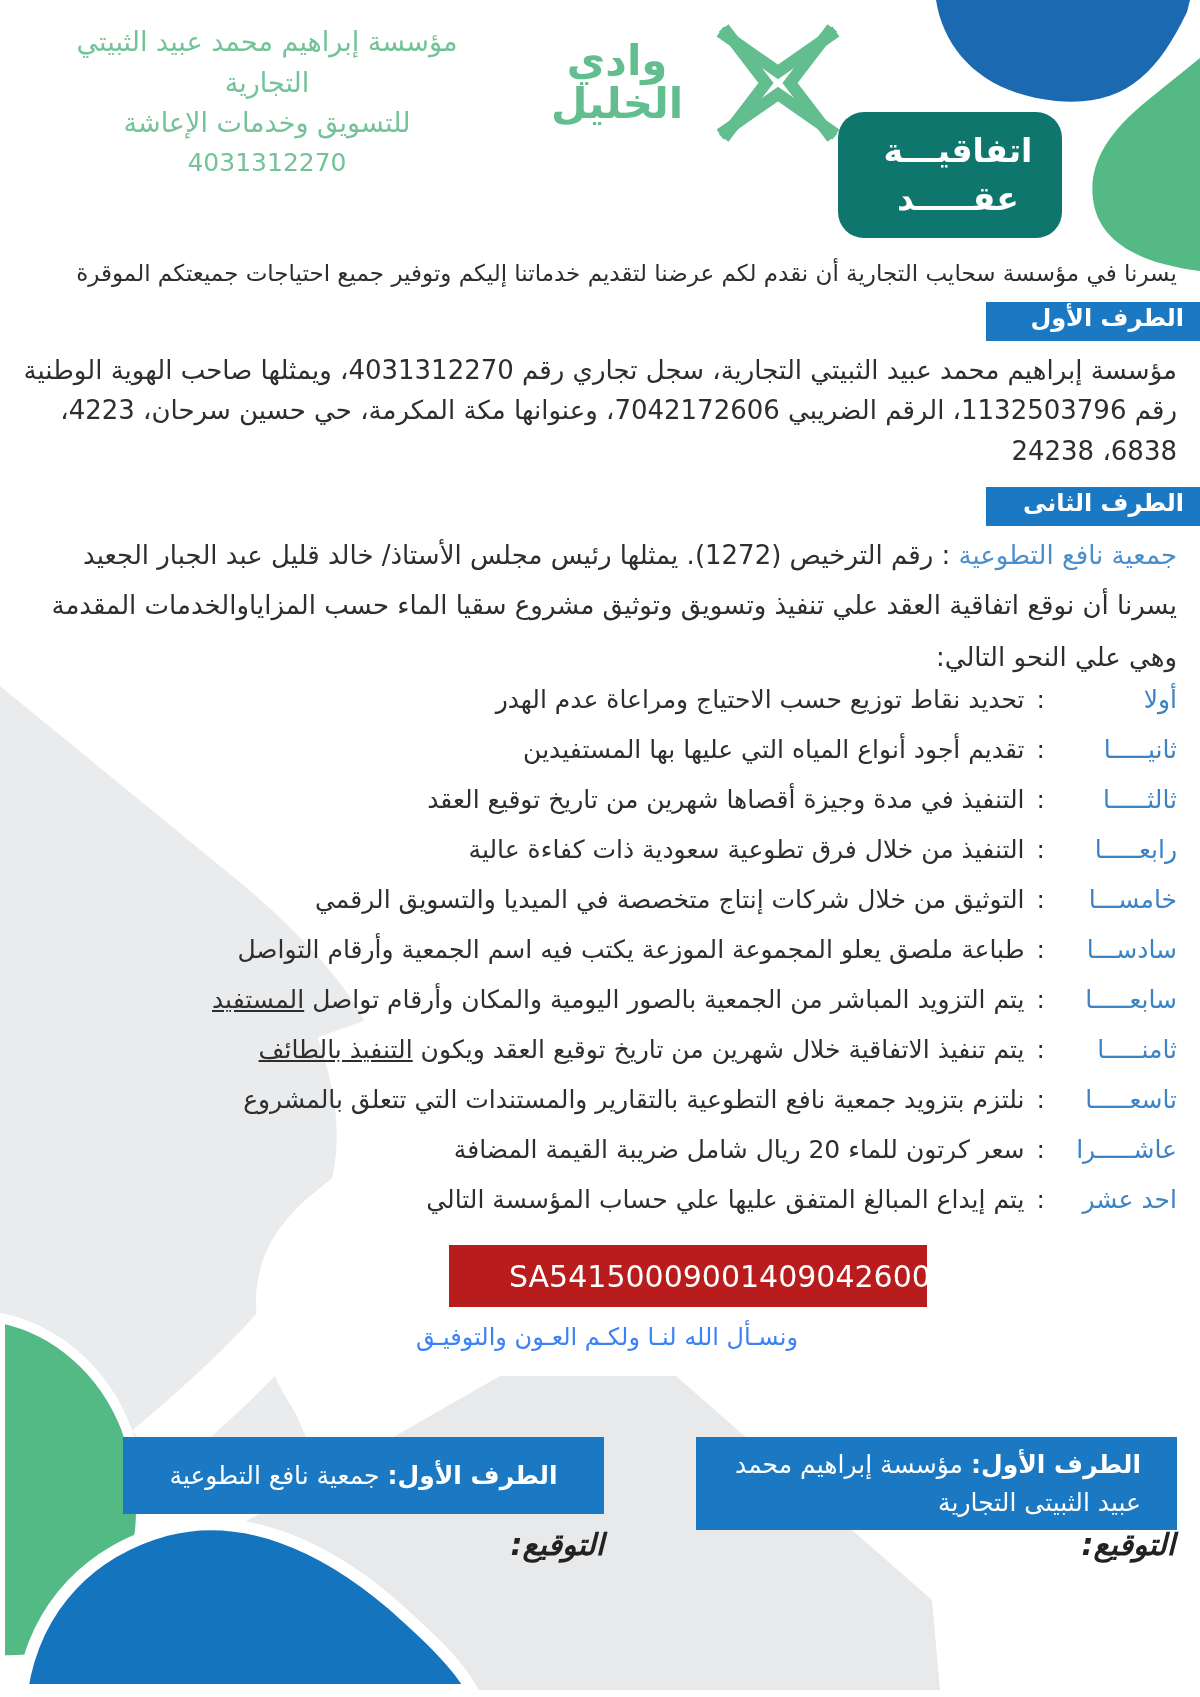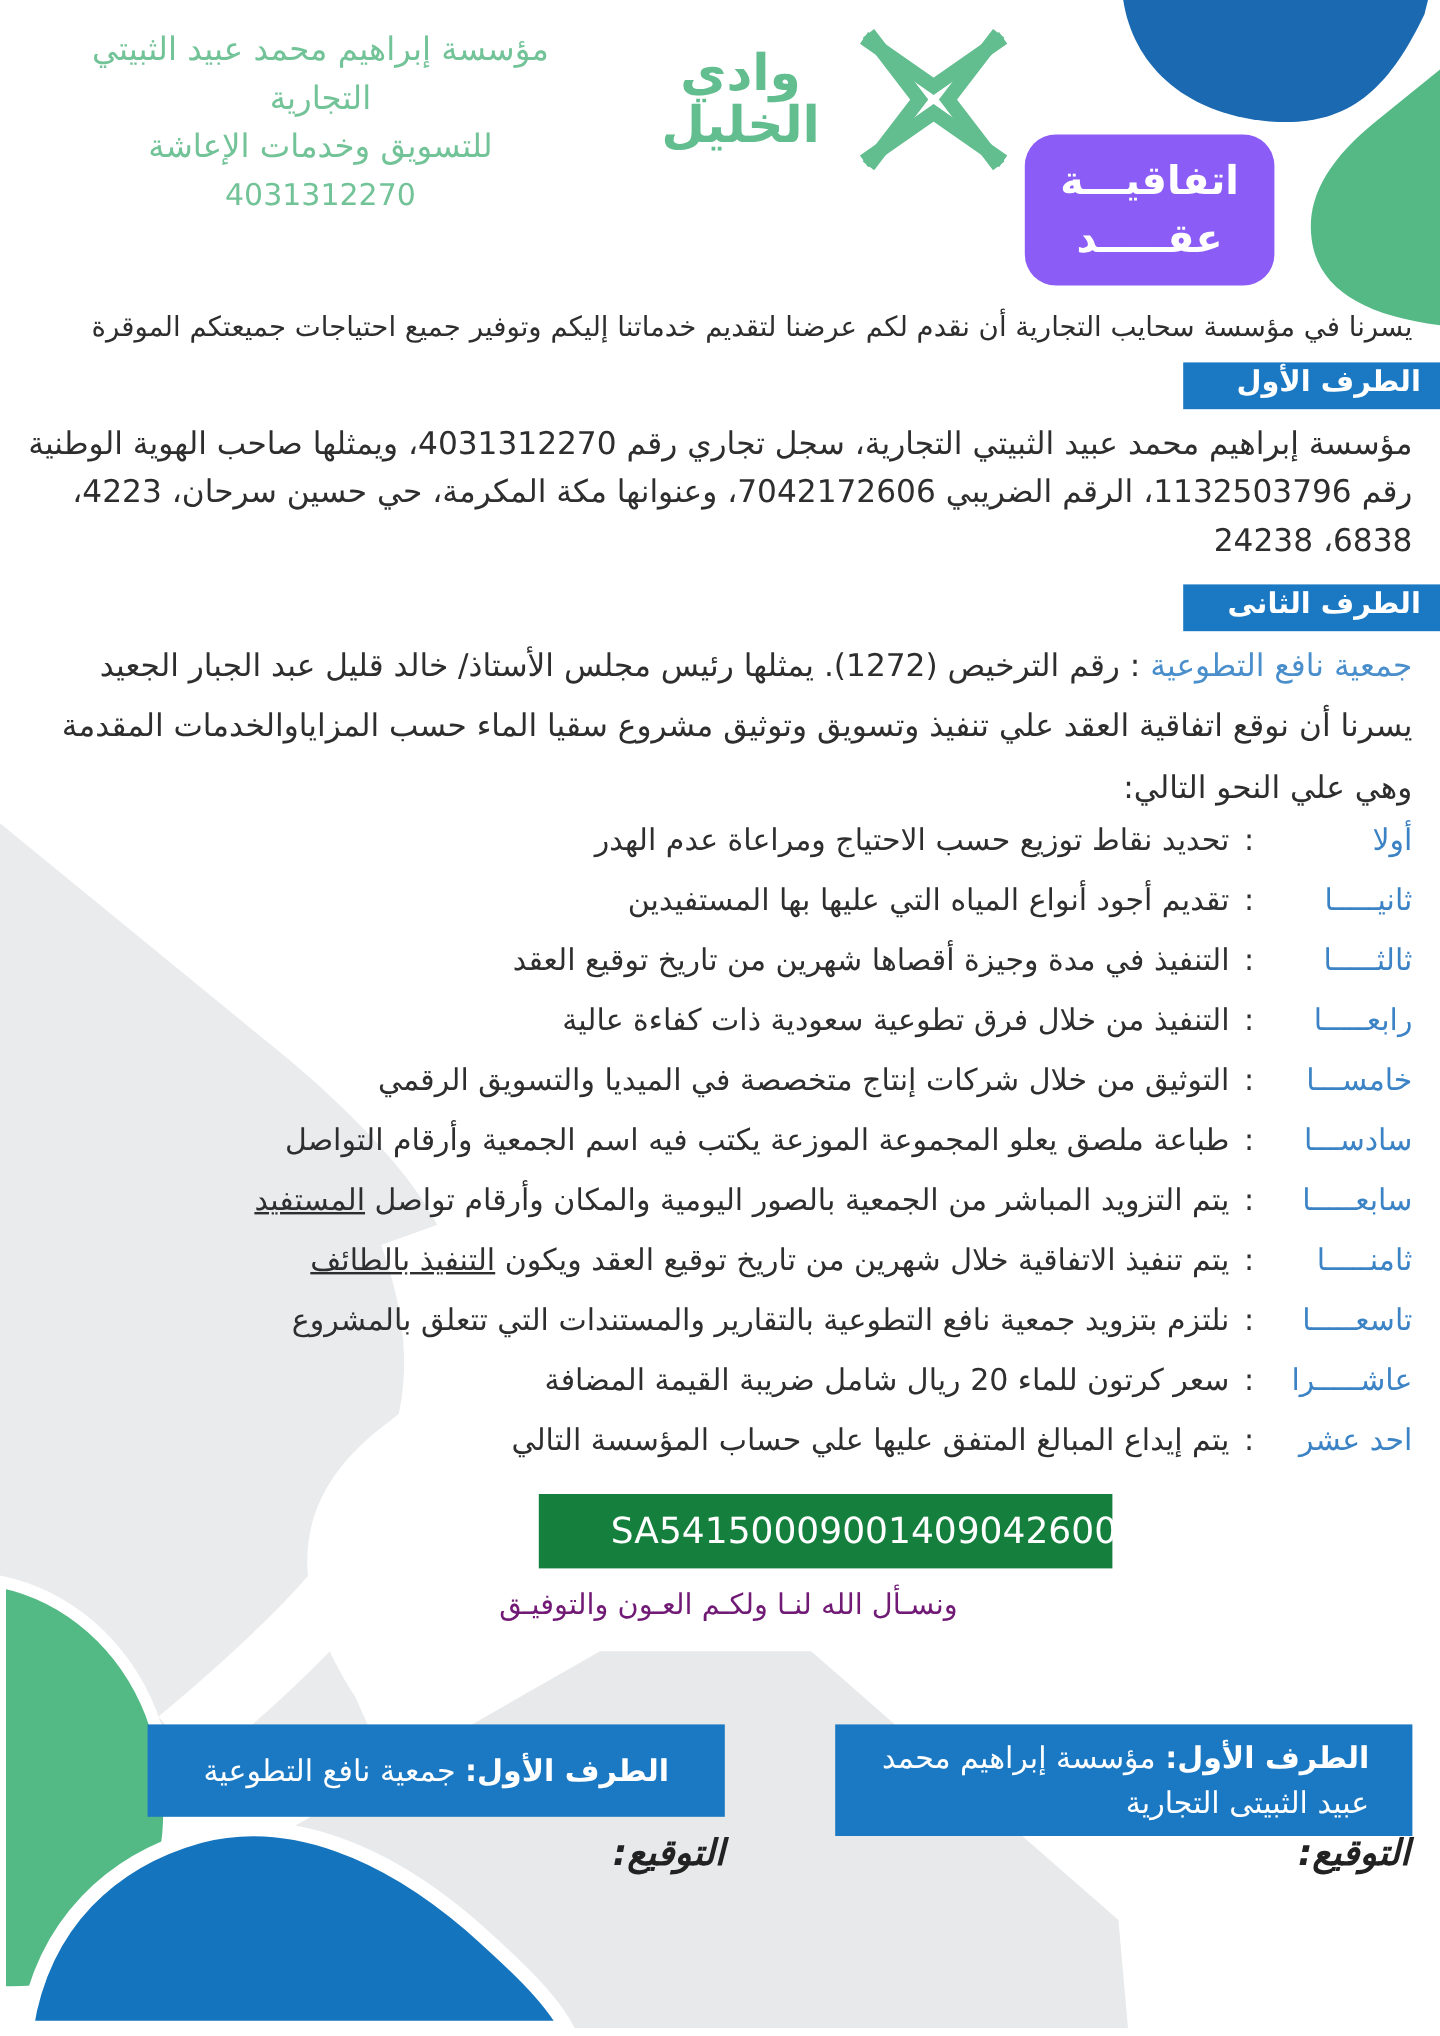--- a/index.html
+++ b/index.html
@@ -18,48 +18,49 @@
     color:#72c397;font-size:27px;line-height:1.5;
   }
   .company .num{font-size:25px;}
   .logo{position:absolute;left:528px;top:14px;display:flex;align-items:center;gap:26px;}
   .logo-words{
     color:#62bd8f;font-weight:bold;font-size:42px;line-height:1.02;
     text-align:center;letter-spacing:1px;
   }
   .badge{
     position:absolute;right:115px;top:112px;width:208px;height:126px;
-    background:#8b5cf6;border-radius:26px;color:#fff;font-weight:bold;font-size:33px;
+    background:#0f766e;border-radius:26px;color:#fff;font-weight:bold;font-size:33px;
     display:flex;flex-direction:column;align-items:center;justify-content:center;
     line-height:1.45;
+    padding-left:16px;
   }
 
   
   .intro{font-size:23px;margin-top:8px;text-align:right;white-space:nowrap;}
   .sec-h{
     display:block;width:-moz-fit-content;width:fit-content;
     background:#1b79c3;color:#fff;font-weight:bold;font-size:24px;
     padding:2px 16px 9px 30px;margin:16px -23px 0 0;min-width:168px;
   }
   .para{font-size:26px;line-height:1.55;margin-top:9px;text-align:right;}
   .para .name{color:#4a8fcb;}
   .para.loose{line-height:2.0;margin-top:4px;}
 
   .terms{margin-top:2px;}
   .term-row{display:flex;align-items:baseline;min-height:50px;font-size:25px;}
   .term-label{color:#3b83c5;min-width:132px;flex:none;}
   .term-colon{flex:none;margin-left:12px;color:#2e2e2e;}
   .term-text .u{text-decoration:underline;}
 
   .bank{
-    margin:10px 250px 0 0;width:478px;height:62px;background:#15803d;
+    margin:10px 250px 0 0;width:478px;height:62px;background:#b91c1c;
     display:flex;align-items:center;direction:ltr;color:#fff;font-size:30px;
     padding-left:60px;box-sizing:border-box;
   }
-  .closing{margin:16px 290px 0 0;width:560px;text-align:center;font-size:24px;color:#701a75;}
+  .closing{margin:16px 290px 0 0;width:560px;text-align:center;font-size:24px;color:#3b82f6;}
 
   
   .sig{position:absolute;left:23px;right:23px;top:1437px;height:220px;z-index:2;direction:rtl;}
   .sig-box{
     position:absolute;background:#1b79c3;color:#fff;font-size:25px;box-sizing:border-box;
   }
   .sig-box .bold{font-weight:bold;}
   .sig-box.r{right:0;top:0;width:481px;min-height:78px;padding:9px 36px;line-height:1.5;text-align:right;}
   .sig-box.l{left:100px;top:0;width:481px;height:77px;display:flex;align-items:center;justify-content:center;}
   .sign-lab{position:absolute;top:90px;font-size:30px;font-weight:bold;color:#222;font-style:italic;}

